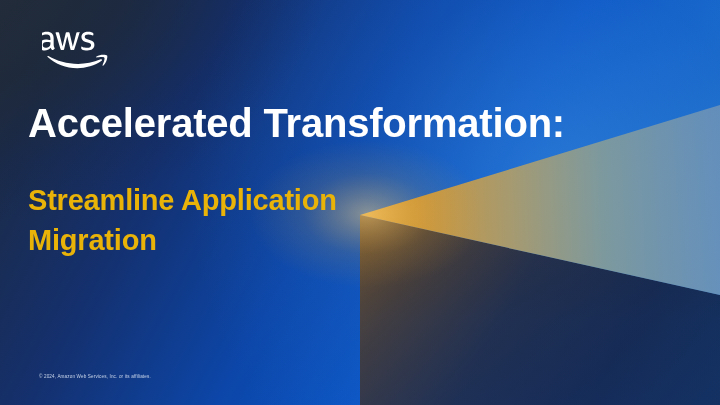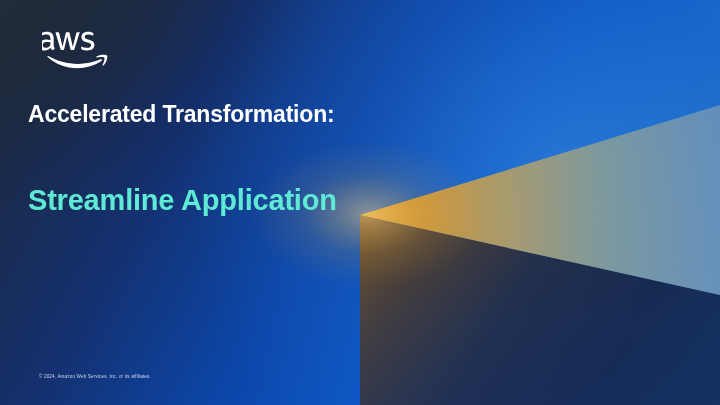--- a/index.html
+++ b/index.html
@@ -65,34 +65,34 @@
     left: 42px;
     top: 26px;
     width: 66px;
     height: 44px;
   }
 
   .title {
     position: absolute;
     left: 28px;
     top: 101px;
-    font-size: 23px;
+    font-size: 40px;
     font-weight: bold;
     color: #ffffff;
     letter-spacing: -0.2px;
     white-space: nowrap;
   }
 
   .subtitle {
     position: absolute;
     left: 28px;
     top: 180px;
     font-size: 29px;
     font-weight: bold;
-    color: #5eead4;
+    color: #eab308;
     line-height: 40px;
     letter-spacing: -0.2px;
   }
 
   .subtitle div { white-space: nowrap; }
 
   .footer {
     position: absolute;
     left: 39px;
     top: 374px;
@@ -161,17 +161,18 @@
     <g fill="#ffffff">
       <path d="M119.2 69.6c-13.12 9.68-32.16 14.8-48.56 14.8-22.96 0-43.64-8.48-59.28-22.6-1.24-1.12-.12-2.64 1.36-1.76 16.92 9.84 37.8 15.76 59.4 15.76 14.56 0 30.56-3.04 45.28-9.24 2.2-.96 4.08 1.44 1.8 3.04z"></path>
       <path d="M124.64 63.4c-1.68-2.16-11.08-1.04-15.32-.52-1.28.16-1.48-.96-.32-1.8 7.48-5.24 19.76-3.72 21.2-1.96 1.44 1.76-.4 14.08-7.4 19.96-1.08.92-2.12.44-1.64-.76 1.6-3.96 5.16-12.8 3.48-14.92z"></path>
     </g>
   </svg>
 
   <div class="title">Accelerated Transformation:</div>
 
   <div class="subtitle">
     <div>Streamline Application</div>
+    <div>Migration</div>
   </div>
 
   <div class="footer">© 2024, Amazon Web Services, Inc. or its affiliates.</div>
 
 </div>
 
 </body></html>

